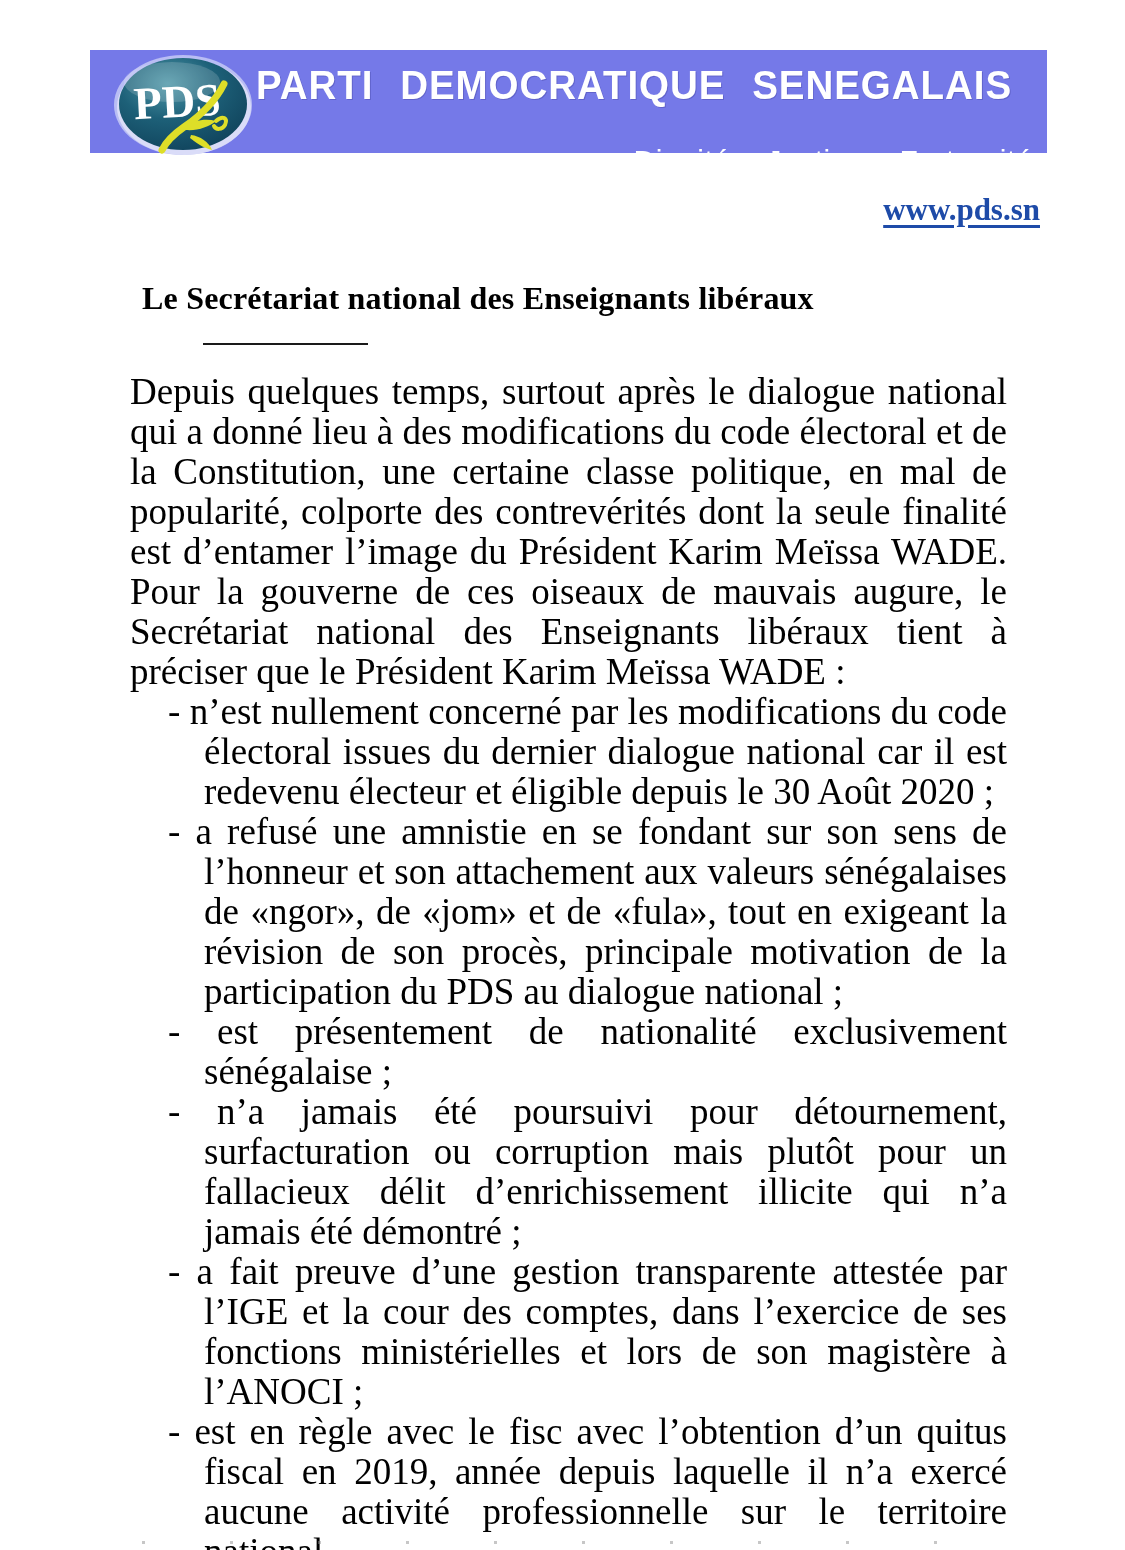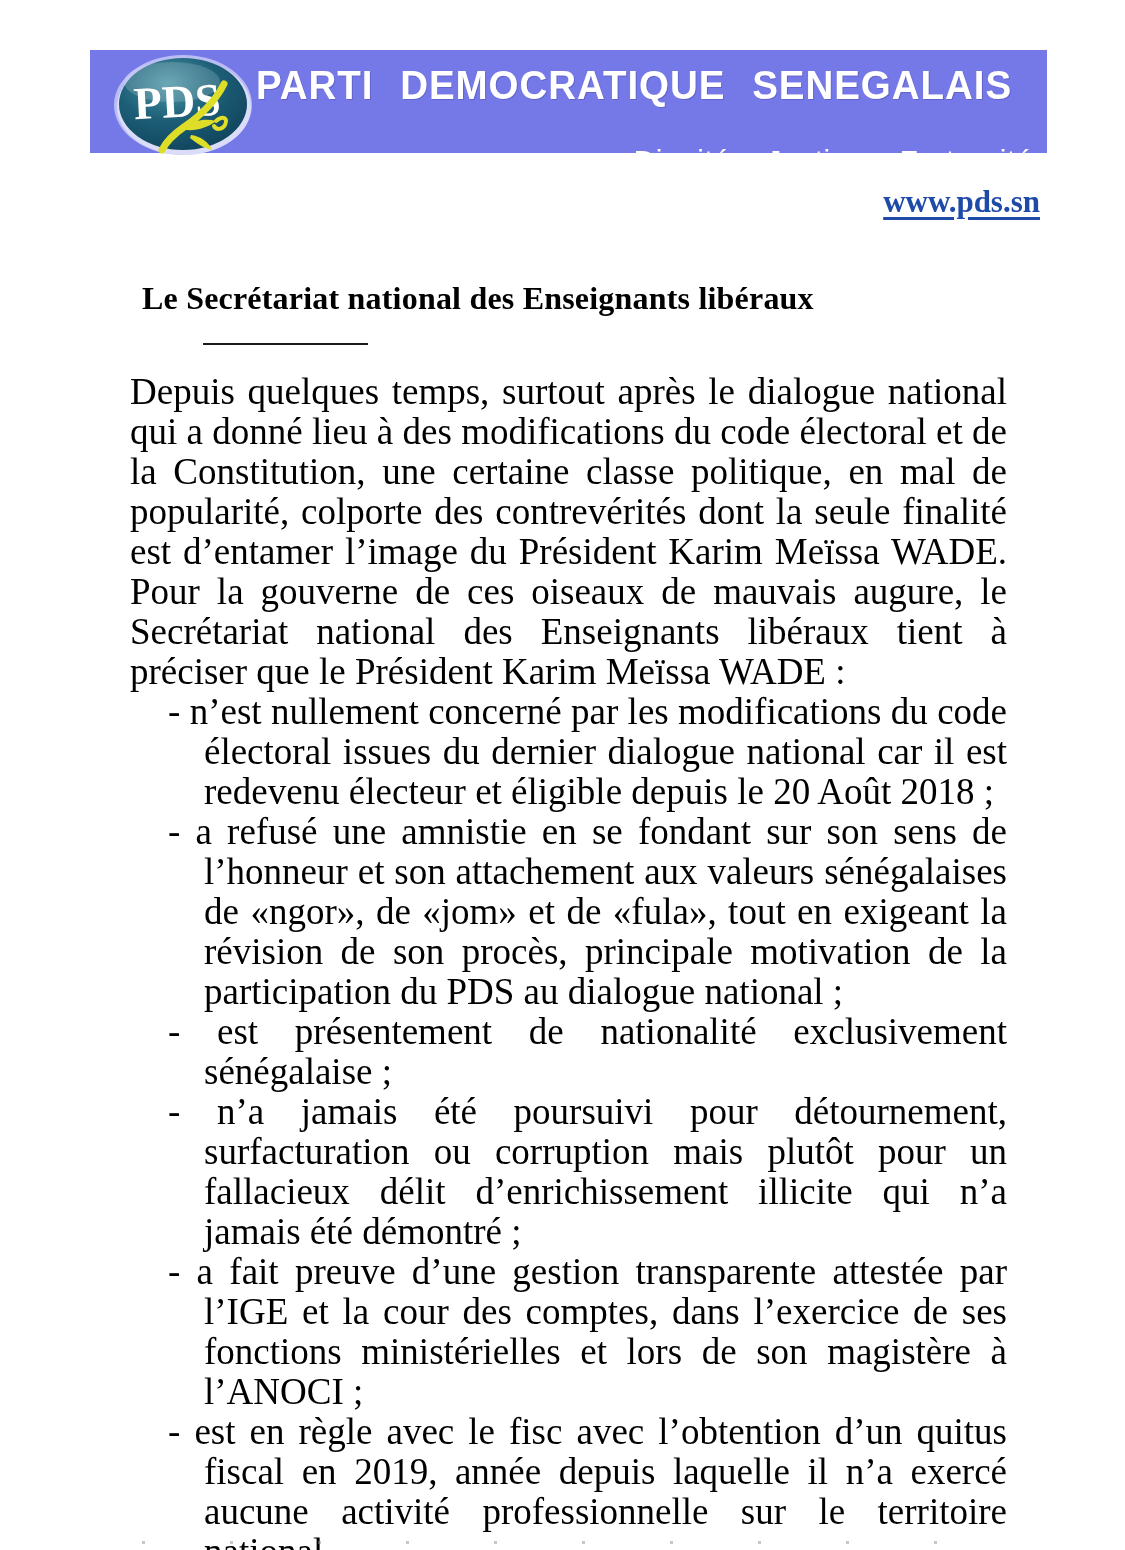--- a/index.html
+++ b/index.html
@@ -38,21 +38,21 @@
     position: absolute; right: 14px; top: 62px;
     font-family: "Liberation Sans", sans-serif;
     font-size: 30px; color: #ffffff;
     letter-spacing: 0.5px; word-spacing: 4px;
     white-space: nowrap;
     margin-top: 32px;
   }
 
   
   .website {
-    position: absolute; top: 184px; right: 85px;
+    position: absolute; top: 192px; right: 85px;
     font-size: 31px; font-weight: bold;
     color: #1e4ba8;
     text-decoration: underline;
     text-decoration-thickness: 2.5px;
     text-underline-offset: 5px;
     cursor: pointer;
   }
 
   
   .content {
@@ -130,21 +130,21 @@
 
   <a class="website">www.pds.sn</a>
 
   <div class="content">
     <h1 class="doc-heading">Le Secrétariat national des Enseignants libéraux</h1>
     <div class="divider"></div>
 
     <div class="body-text">
       <p class="intro">Depuis quelques temps, surtout après le dialogue national qui a donné lieu à des modifications du code électoral et de la Constitution, une certaine classe politique, en mal de popularité, colporte des contrevérités dont la seule finalité est d’entamer l’image du Président Karim Meïssa WADE. Pour la gouverne de ces oiseaux de mauvais augure, le Secrétariat national des Enseignants libéraux tient à préciser que le Président Karim Meïssa WADE :</p>
       <ul class="points">
-        <li>n’est nullement concerné par les modifications du code électoral issues du dernier dialogue national car il est redevenu électeur et éligible depuis le 20 Août 2018 ;</li>
+        <li>n’est nullement concerné par les modifications du code électoral issues du dernier dialogue national car il est redevenu électeur et éligible depuis le 30 Août 2020 ;</li>
         <li>a refusé une amnistie en se fondant sur son sens de l’honneur et son attachement aux valeurs sénégalaises de «ngor», de «jom» et de «fula», tout en exigeant la révision de son procès, principale motivation de la participation du PDS au dialogue national ;</li>
         <li>est présentement de nationalité exclusivement sénégalaise ;</li>
         <li>n’a jamais été poursuivi pour détournement, surfacturation ou corruption mais plutôt pour un fallacieux délit d’enrichissement illicite qui n’a jamais été démontré ;</li>
         <li>a fait preuve d’une gestion transparente attestée par l’IGE et la cour des comptes, dans l’exercice de ses fonctions ministérielles et lors de son magistère à l’ANOCI ;</li>
         <li>est en règle avec le fisc avec l’obtention d’un quitus fiscal en 2019, année depuis laquelle il n’a exercé aucune activité professionnelle sur le territoire national.</li>
       </ul>
     </div>
   </div>
 
   <div class="cutoff-marks"></div>

